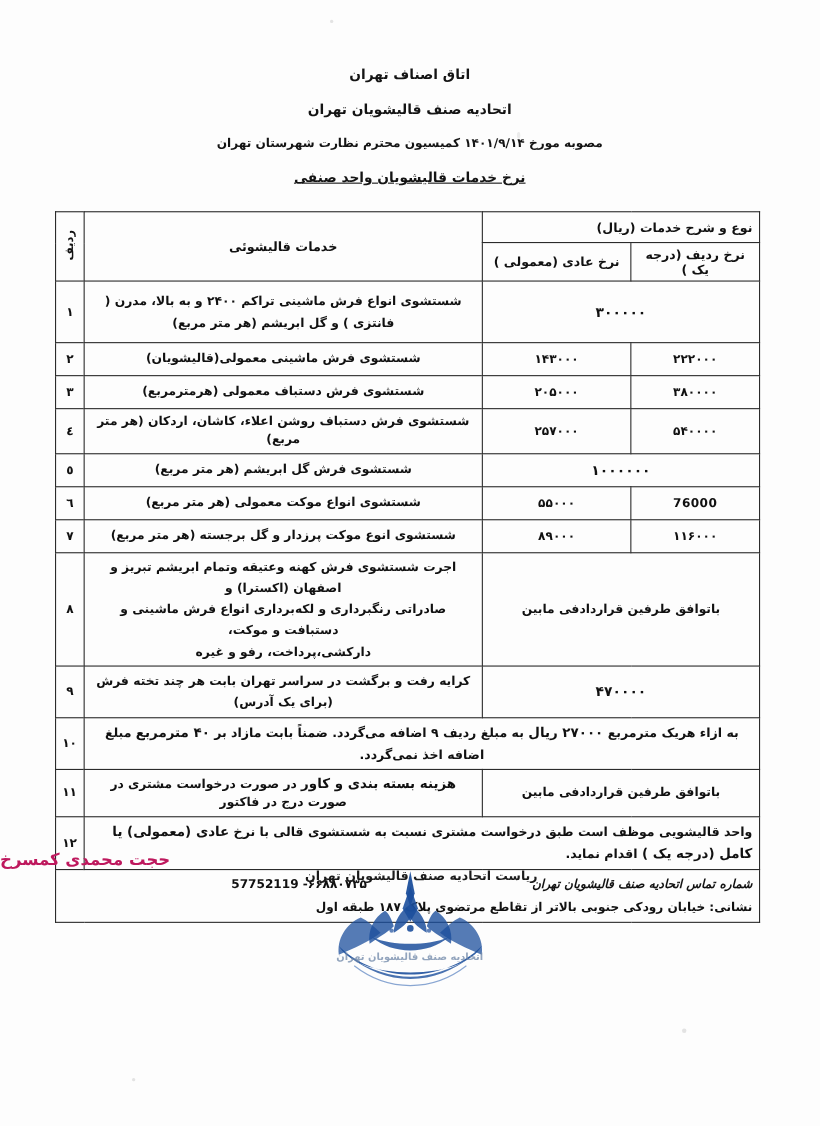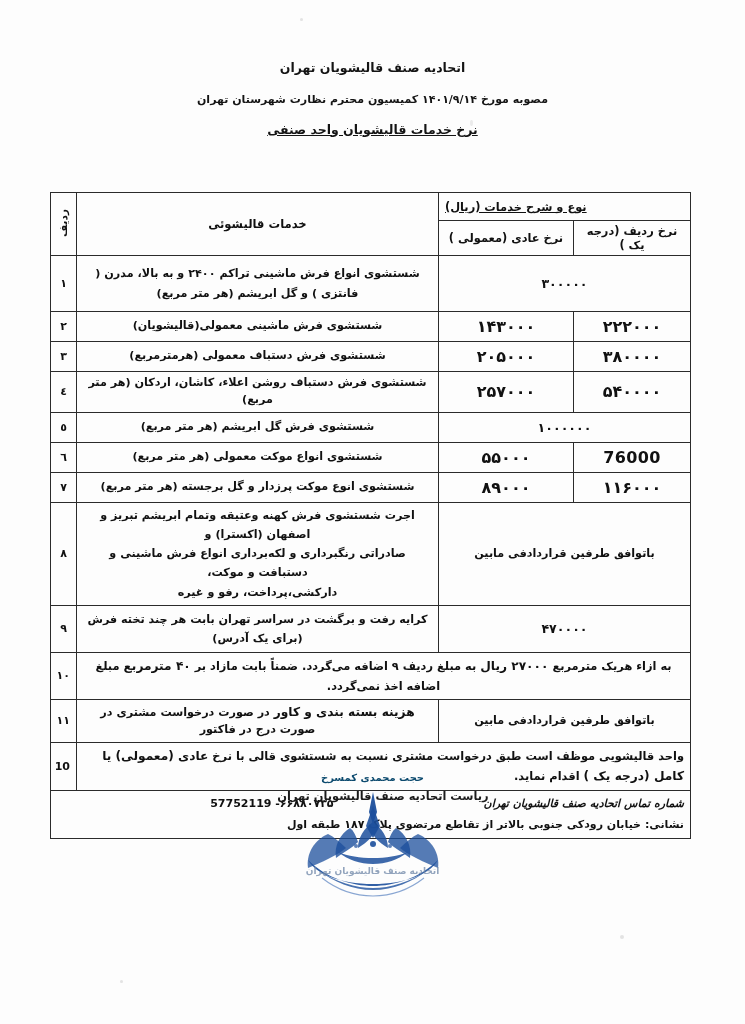--- a/index.html
+++ b/index.html
@@ -70,25 +70,24 @@
     padding: 3px 6px;
     vertical-align: middle;
     font-weight: 700;
   }
   col.c-full   { width: 117px; }
   col.c-normal { width: 135px; }
   col.c-desc   { width: 362px; }
   col.c-no     { width: 26px; }
 
   th.group-head {
-    text-align: left;
+    text-align: right;
     font-size: 11.4px;
     height: 21px;
     padding: 2px 4px;
-    text-decoration: underline;
   }
   th.sub-head {
     text-align: center;
     font-size: 11.4px;
     height: 26px;
     padding: 2px 4px;
   }
   th.service-head {
     text-align: center;
     font-size: 11.6px;
@@ -107,21 +106,21 @@
   }
 
   td.desc {
     text-align: center;
     line-height: 1.72;
     padding: 4px 7px 4px 5px;
   }
   td.desc.center-row { line-height: 1.5; }
   td.price {
     text-align: center;
-    font-size: 16px;
+    font-size: 11px;
     letter-spacing: .4px;
   }
   td.price.merged { font-size: 12.6px; }
   td.price.contract {
     font-size: 11.2px;
     letter-spacing: 0;
   }
   td.rownum {
     text-align: center;
     font-size: 11px;
@@ -165,24 +164,24 @@
   tr.r11 td { height: 25px; }
   tr.r12 td { height: 41px; }
   tr.rcontact td { height: 41px; }
 
   
   .sign-name {
     position: absolute;
     top: 772px;
     left: 0;
     right: 0;
-    text-align: center;
-    font-size: 10px;
-    font-weight: 700;
-    color: #0c4a6e;
+    text-align: left;
+    font-size: 15px;
+    font-weight: 700;
+    color: #be185d;
   }
   .stamp-zone {
     position: absolute;
     top: 780px;
     left: 0;
     right: 0;
     height: 130px;
   }
   .stamp-title {
     position: absolute;
@@ -224,20 +223,21 @@
 <body>
 
 <div class="page">
 
   <div class="speck" style="top:18px;left:300px;width:3px;height:3px;"></div>
   <div class="speck" style="top:980px;left:120px;width:3px;height:3px;"></div>
   <div class="speck" style="top:935px;left:620px;width:4px;height:4px;"></div>
   <div class="speck" style="top:120px;left:470px;width:3px;height:6px;opacity:.35;"></div>
 
   <div class="doc-header">
+    <p class="hline">اتاق اصناف تهران</p>
     <p class="hline">اتحادیه صنف قالیشویان تهران</p>
     <p class="hline wide">مصوبه مورخ ۱۴۰۱/۹/۱۴ کمیسیون محترم نظارت شهرستان تهران</p>
     <p class="hline">نرخ خدمات قالیشویان  واحد صنفی</p>
   </div>
 
   <div class="rate-table-wrap">
     <table class="rate-table">
       <colgroup>
         <col class="c-full">
           <col class="c-normal">
@@ -326,21 +326,21 @@
         </tr>
 
         <tr class="r11">
           <td class="price contract" colspan="2">باتوافق طرفین قراردادفی مابین</td>
           <td class="desc center-row"><span class="bb">هزینه بسته بندی و کاور</span><span>  در صورت درخواست مشتری در صورت درج در فاکتور</span></td>
           <td class="rownum">۱۱</td>
         </tr>
 
         <tr class="r12">
           <td class="fullspan right-al" colspan="3"><span>واحد قالیشویی موظف است طبق درخواست مشتری نسبت به شستشوی قالی با نرخ  </span><span class="bb">عادی (معمولی) یا کامل (درجه یک )</span><span> اقدام نماید.</span></td>
-          <td class="rownum">10</td>
+          <td class="rownum">۱۲</td>
         </tr>
 
         <tr class="rcontact">
           <td class="contact" colspan="4">
             <div class="contact-line">
               <span class="lbl">شماره تماس اتحادیه صنف قالیشویان تهران</span>
               <span class="num">۶۶۸۸۰۷۳۵- 57752119</span>
             </div>
             <div class="addr-line">نشانی: خیابان رودکی جنوبی بالاتر از تقاطع مرتضوی پلاک ۱۸۷ طبقه اول</div>
           </td>

